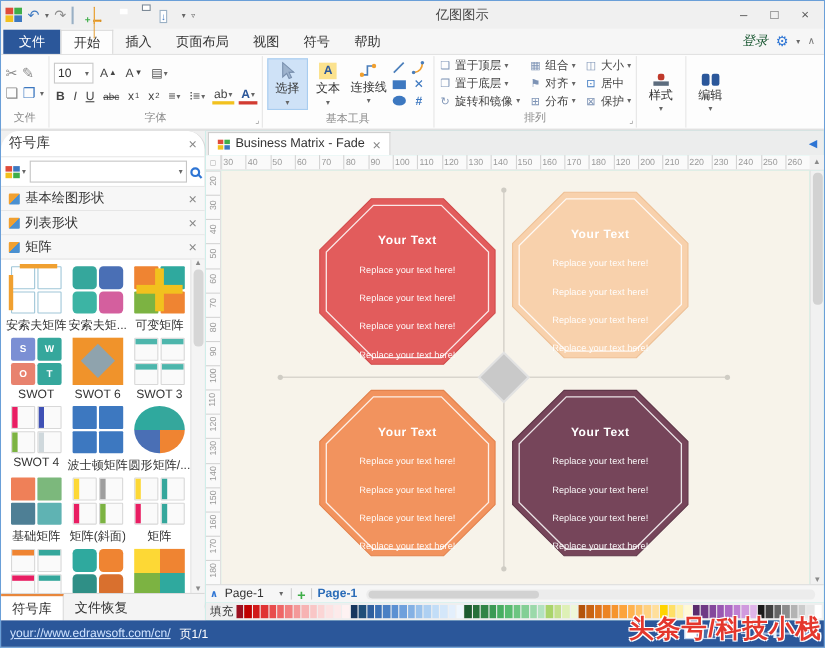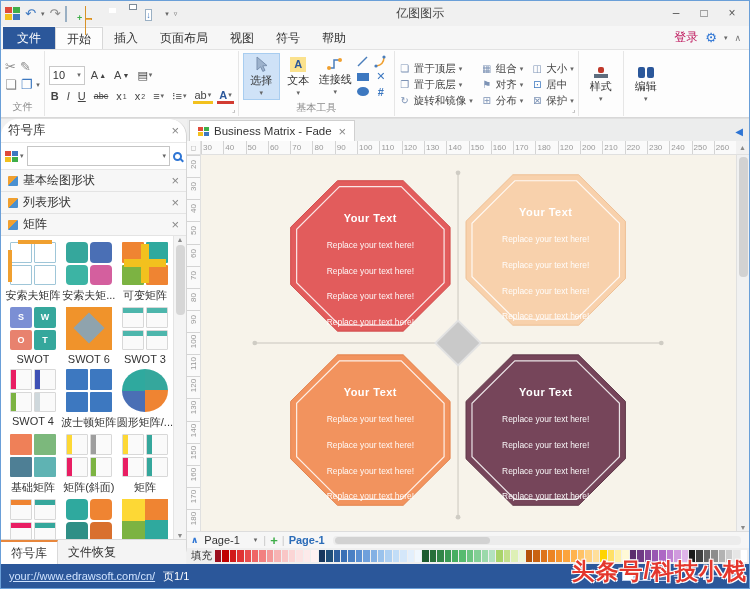--- a/index.html
+++ b/index.html
@@ -28,21 +28,21 @@
   .tb-title { flex:1; text-align:center; font-size:12px; color:#444; }
   .win-btns { display:flex; gap:2px; }
   .win-btn { width:26px; height:18px; text-align:center; line-height:17px; font-size:12px; color:#555; }
 
   
   .menurow { height:24px; background:#f6f6f6; display:flex; align-items:flex-end; padding:0 2px; flex:0 0 auto; border-bottom:1px solid #e2e2e2; }
   .file-tab { background:#2b579a; color:#fff; padding:3px 14px; height:22px; font-size:12px; }
   .mtab { padding:3px 11px; height:22px; font-size:12px; color:#333; }
   .mtab.active { background:#fdfdfd; border:1px solid #d8d8d8; border-bottom:none; }
   .menu-right { margin-left:auto; display:flex; align-items:center; gap:7px; padding-right:6px; padding-bottom:3px; }
-  .login { color:#be185d; font-size:12px; }
+  .login { color:#14532d; font-size:12px;font-style:italic; }
   .gear { color:#2e75d4; font-size:13px; }
   .chev-up { color:#777; font-size:9px; }
 
   
   .ribbon { height:68px; background:#fdfdfd; display:flex; align-items:stretch; flex:0 0 auto; border-bottom:1px solid #d8d8d8; padding:1px 0; }
   .rgroup { display:flex; flex-direction:column; border-right:1px solid #e6e6e6; padding:2px 4px 0; position:relative; }
   .rg-body { flex:1; display:flex; align-items:center; }
   .rg-label { text-align:center; font-size:10px; color:#8a8a8a; padding:1px 0 2px; }
   .launcher { position:absolute; right:2px; bottom:2px; font-size:8px; color:#9a9a9a; }
   .col { display:flex; flex-direction:column; justify-content:center; gap:4px; }
@@ -250,20 +250,21 @@
             <span class="fbtn strike">abc</span>
             <span class="fbtn">x<span class="sub">1</span></span>
             <span class="fbtn">x<span class="sup">2</span></span>
             <span class="fbtn">≡<span class="dd">▾</span></span>
             <span class="fbtn">⁝≡<span class="dd">▾</span></span>
             <span class="fbtn hl">ab<span class="dd">▾</span></span>
             <span class="fbtn fc">A<span class="dd">▾</span></span>
           </div>
         </div>
       </div>
+      <div class="rg-label">字体</div>
       <span class="launcher">⌟</span>
     </div>
 
     <div class="rgroup">
       <div class="rg-body">
         <div class="bigbtn sel">
           <svg width="16" height="16" viewBox="0 0 16 16">
             <polygon points="4,1 4,14 7.6,10.8 9.8,15.4 12,14.4 9.8,9.8 14,9.6" fill="#9db2cc" stroke="#7a90ae" stroke-width="1"></polygon>
           </svg>
           <span>选择</span>
@@ -343,20 +344,21 @@
               <span>分布</span>
               <span class="dd">▾</span>
             </div>
           <div class="arr-item">
               <span class="ai">⊠</span>
               <span>保护</span>
               <span class="dd">▾</span>
             </div>
         </div>
       </div>
+      <div class="rg-label">排列</div>
       <span class="launcher">⌟</span>
     </div>
 
     <div class="rgroup">
       <div class="rg-body" style="justify-content:center">
         <div class="bigbtn stampbtn">
           <span class="ic-stamp">
               <i></i>
               <u></u>
             </span>

